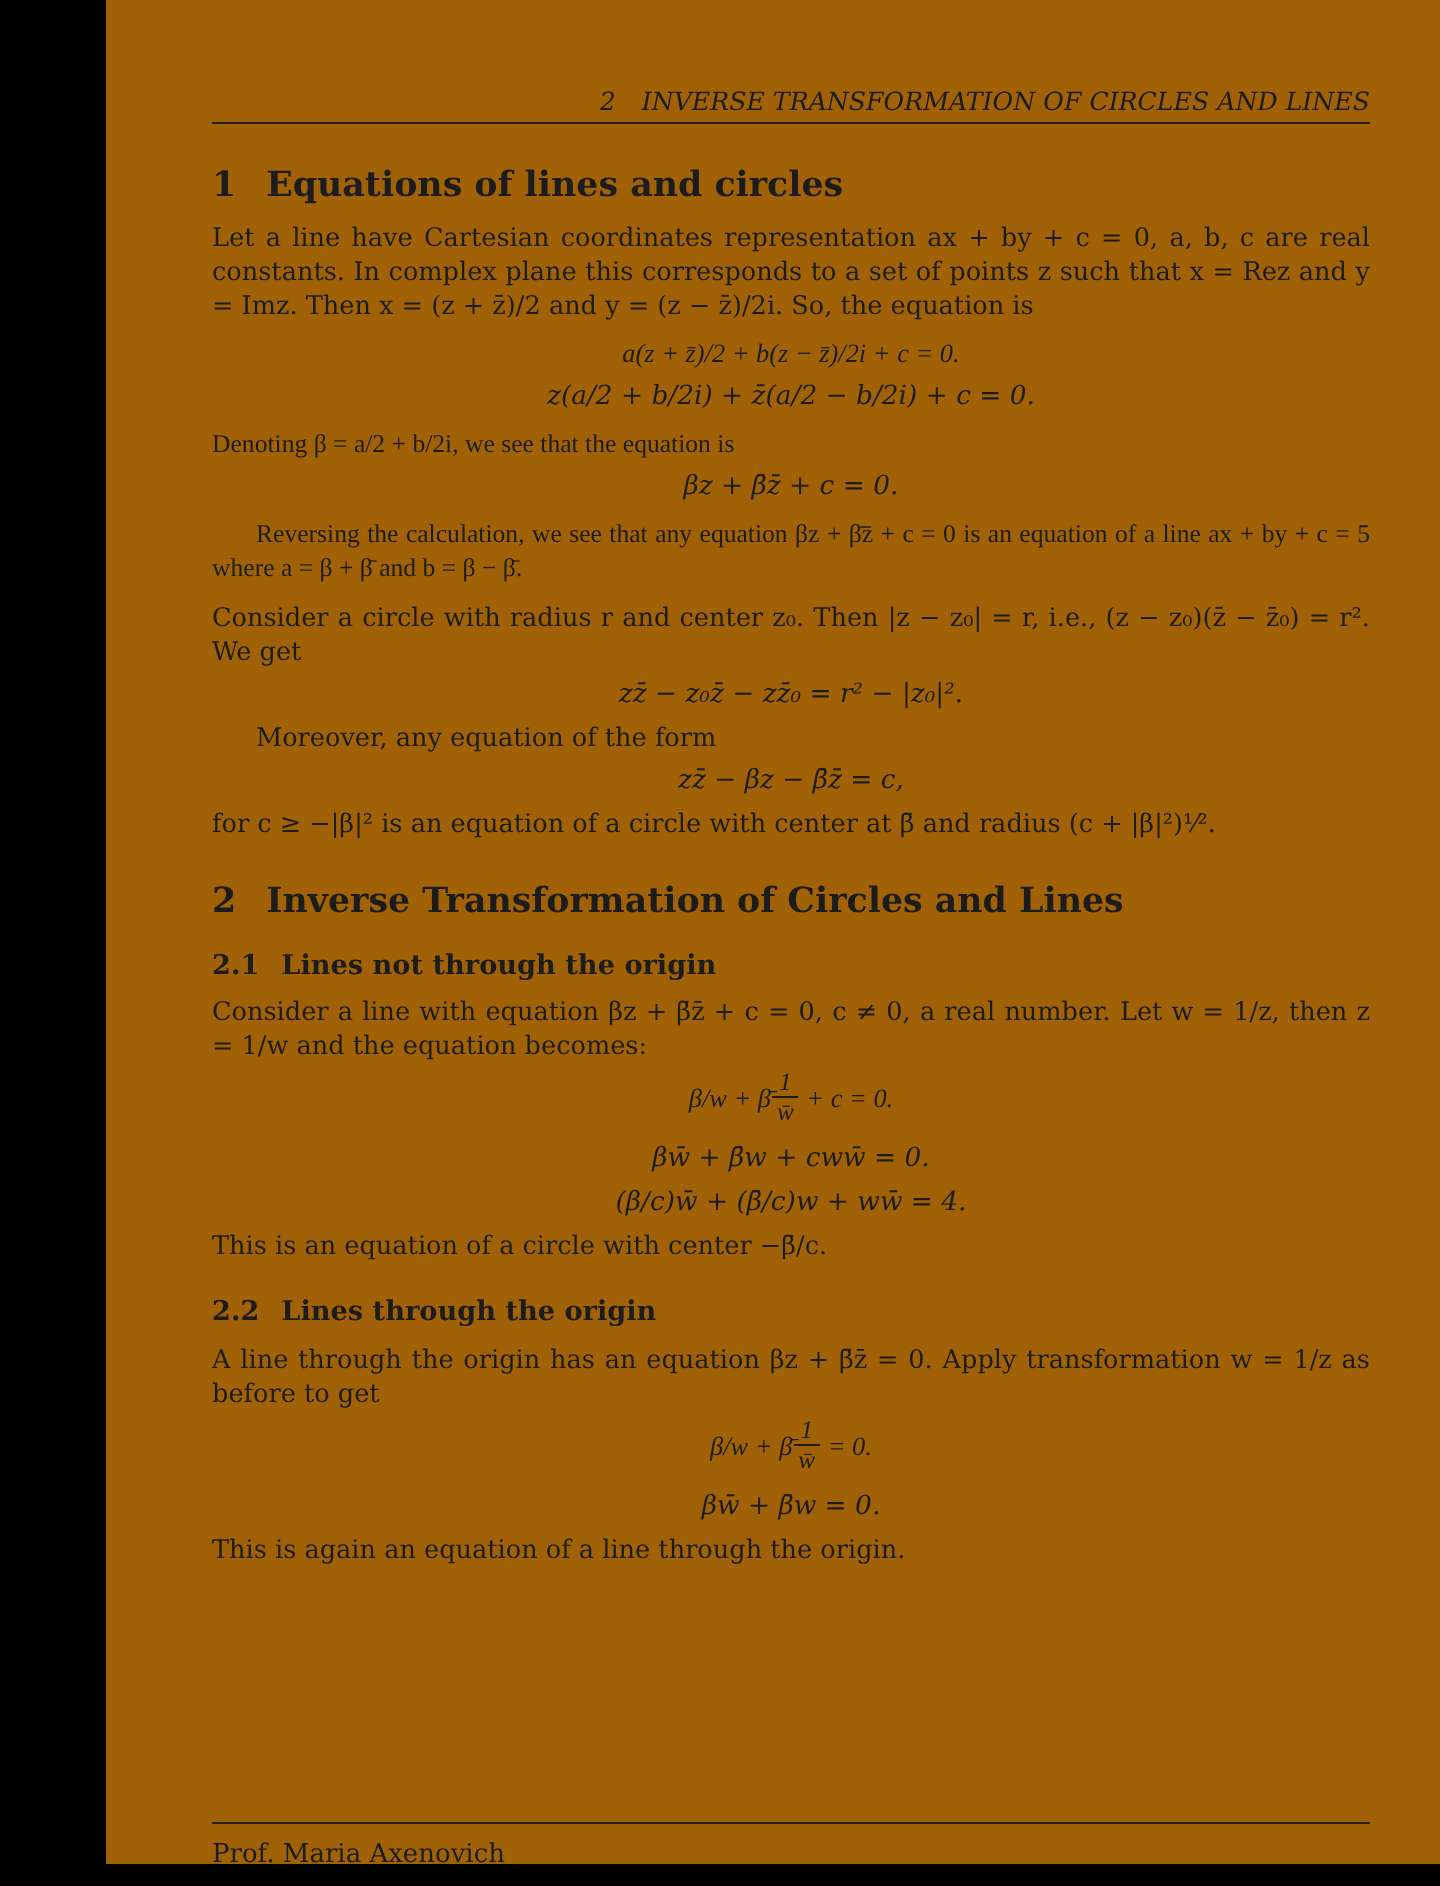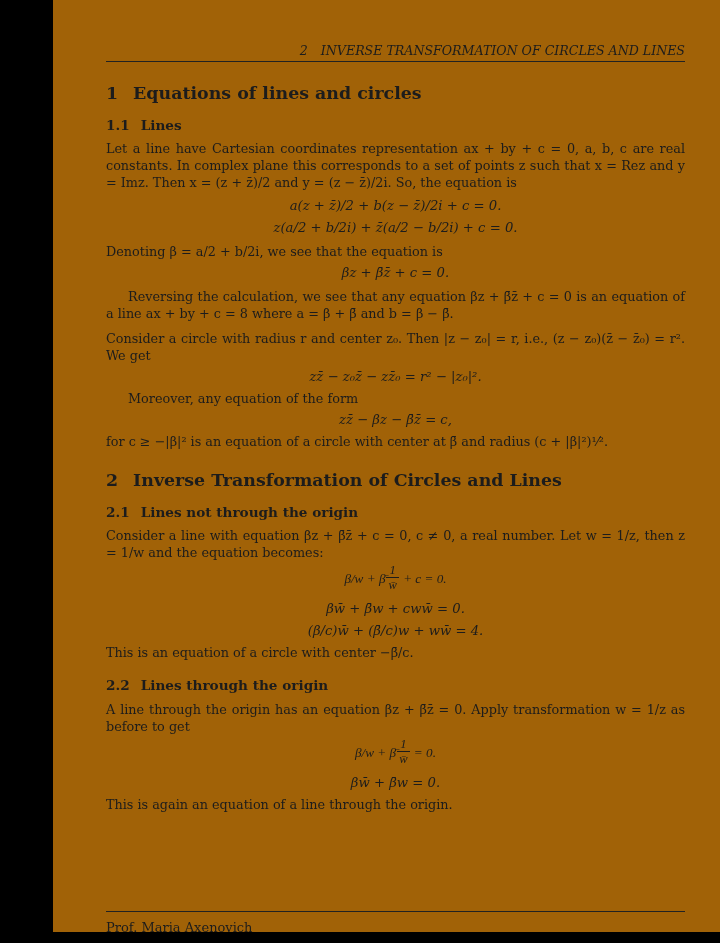--- a/index.html
+++ b/index.html
@@ -71,21 +71,21 @@
     display: inline-block;
     vertical-align: middle;
     text-align: center;
     margin: 0 1px 4px 1px;
     line-height: 14px;
     font-size: 12.6px;
   }
   .fnum { display: block; padding: 0 2px; }
   .fden { display: block; border-top: 1px solid #1c1c1c; padding: 0 2px; }
   
-  .mt6 { margin-top: 6px; }
+  .mt6 { margin-top: 6px; font-family: Liberation Serif, serif; }
   .mt7 { margin-top: 7px; }
   .mt8 { margin-top: 8px; }
   .mt16 { margin-top: 16px; }
   .mt20 { margin-top: 20px; }
   
   .footer {
     position: absolute;
     left: 53px; top: 911px;
     width: 579px;
     border-top: 1.4px solid #222;
@@ -102,29 +102,26 @@
 
     <div class="running-header">
       <span class="rh-num">2</span><span>INVERSE TRANSFORMATION OF CIRCLES AND LINES</span>
     </div>
 
 
     <div class="h1">
       <span class="hnum">1</span><span>Equations of lines and circles</span>
     </div>
 
-    <div class="h2">
-      <span class="hnum">1.1</span><span>Lines</span>
-    </div>
     <p class="p mt7">Let a line have Cartesian coordinates representation ax + by + c = 0, a, b, c are real constants. In complex plane this corresponds to a set of points z such that x = Rez and y = Imz. Then x = (z + z̄)/2 and y = (z − z̄)/2i. So, the equation is</p>
     <div class="eq mt6">a(z + z̄)/2 + b(z − z̄)/2i + c = 0.</div>
     <div class="eq">z(a/2 + b/2i) + z̄(a/2 − b/2i) + c = 0.</div>
     <p class="p mt6">Denoting β = a/2 + b/2i, we see that the equation is</p>
     <div class="eq">βz + β̄z̄ + c = 0.</div>
-    <p class="p ind mt6">Reversing the calculation, we see that any equation βz + β̄z̄ + c = 0 is an equation of a line ax + by + c = 8 where a = β + β̄ and b = β − β̄.</p>
+    <p class="p ind mt6">Reversing the calculation, we see that any equation βz + β̄z̄ + c = 0 is an equation of a line ax + by + c = 5 where a = β + β̄ and b = β − β̄.</p>
 
     <p class="p mt8">Consider a circle with radius r and center z₀. Then |z − z₀| = r, i.e., (z − z₀)(z̄ − z̄₀) = r². We get</p>
     <div class="eq">zz̄ − z₀z̄ − zz̄₀ = r² − |z₀|².</div>
     <p class="p ind">Moreover, any equation of the form</p>
     <div class="eq">zz̄ − βz − β̄z̄ = c,</div>
     <p class="p">for c ≥ −|β|² is an equation of a circle with center at β̄ and radius (c + |β|²)¹⁄².</p>
 
     <div class="h1 mt20">
       <span class="hnum">2</span><span>Inverse Transformation of Circles and Lines</span>
     </div>

